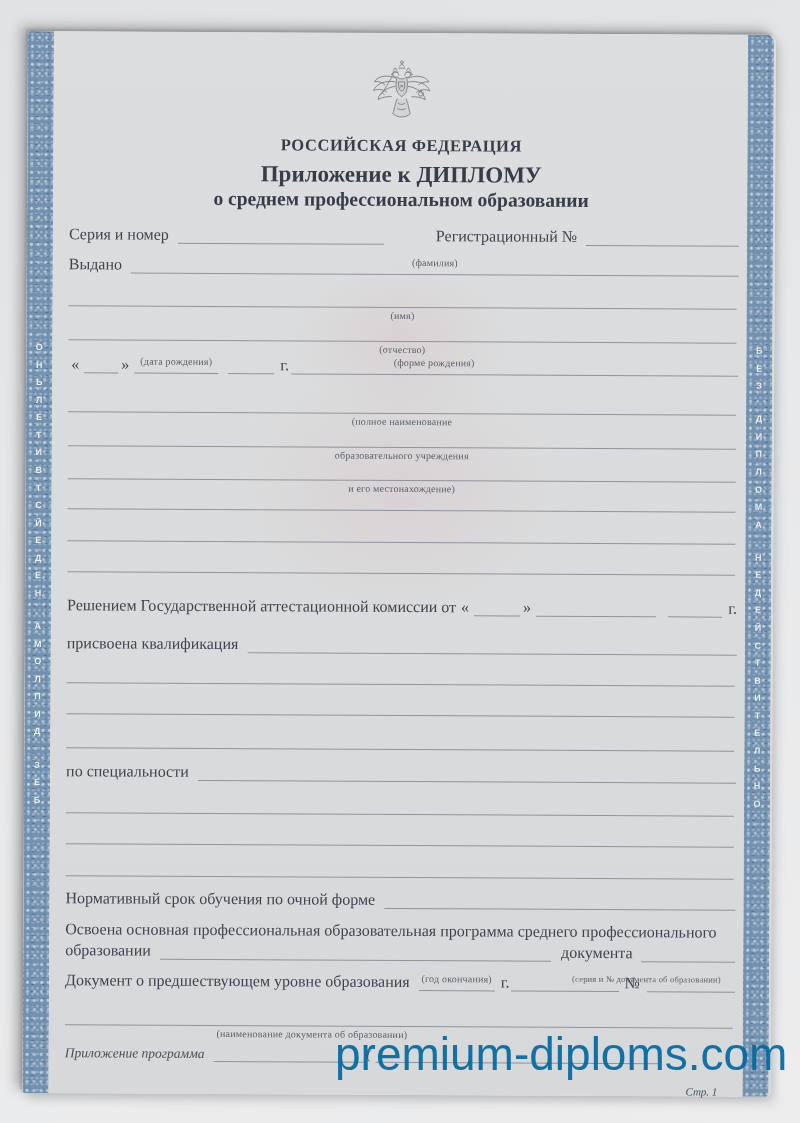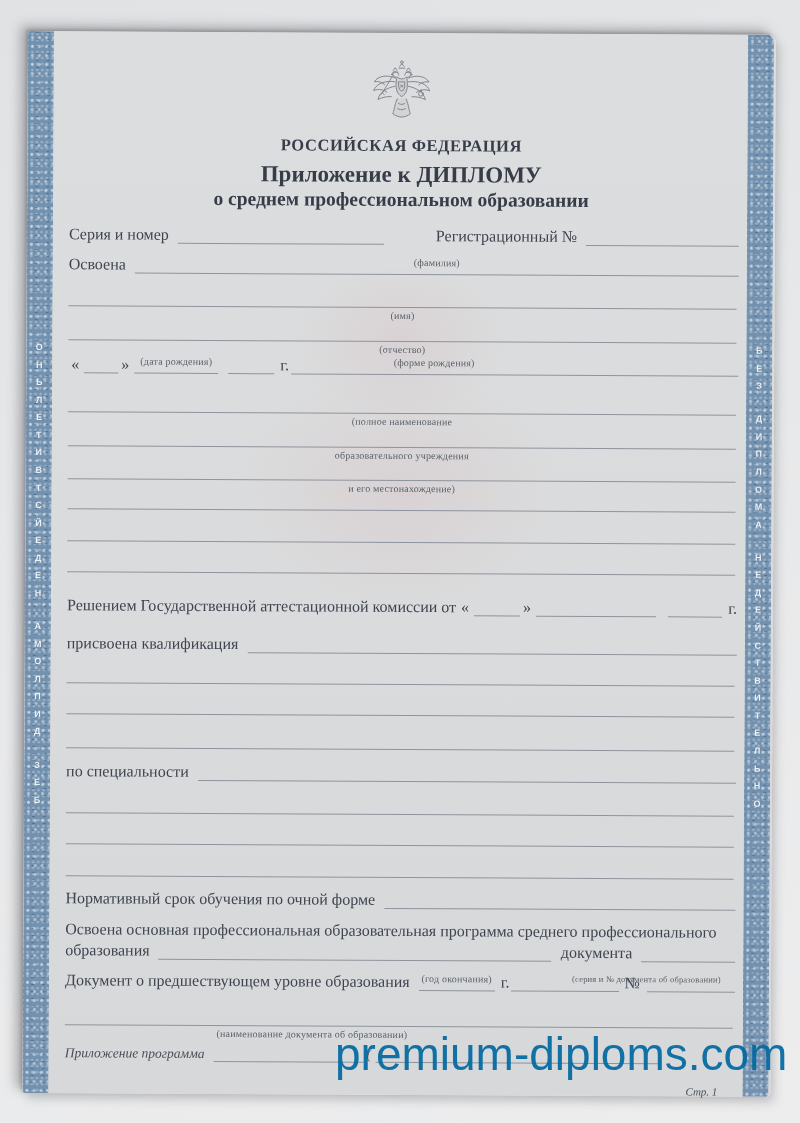--- a/index.html
+++ b/index.html
@@ -174,21 +174,21 @@
 
   <div class="row" style="top:192px">
     <span class="lbl">Серия и номер</span>
     <span class="fill" style="flex:0 0 206px"></span>
     <span class="gap" style="flex:0 0 52px"></span>
     <span class="lbl">Регистрационный №</span>
     <span class="fill"></span>
   </div>
 
   <div class="row" style="top:222px">
-    <span class="lbl">Освоена</span>
+    <span class="lbl">Выдано</span>
     <span class="fill">
       <i class="hint">(фамилия)</i>
     </span>
   </div>
 
   <div class="line" style="top:274px">
     <i class="hint">(имя)</i>
   </div>
   <div class="line" style="top:308px">
     <i class="hint">(отчество)</i>
@@ -255,21 +255,21 @@
   <div class="row" style="top:856px">
     <span class="lbl">Нормативный срок обучения по очной форме</span>
     <span class="fill"></span>
   </div>
 
   <div class="row" style="top:888px">
     <span>Освоена основная профессиональная образовательная программа среднего профессионального</span>
   </div>
 
   <div class="row" style="top:908px">
-    <span class="lbl">образования</span>
+    <span class="lbl">образовании</span>
     <span class="fill" style="flex:4.6 1 0"></span>
     <span class="lbl" style="padding-left:10px">документа</span>
     <span class="fill" style="flex:1.1 1 0"></span>
   </div>
 
   <div class="row" style="top:938px">
     <span class="lbl">Документ о предшествующем уровне образования</span>
     <span class="fill" style="flex:0 0 76px">
       <i class="hint hint-gradyear">(год окончания)</i>
     </span>

